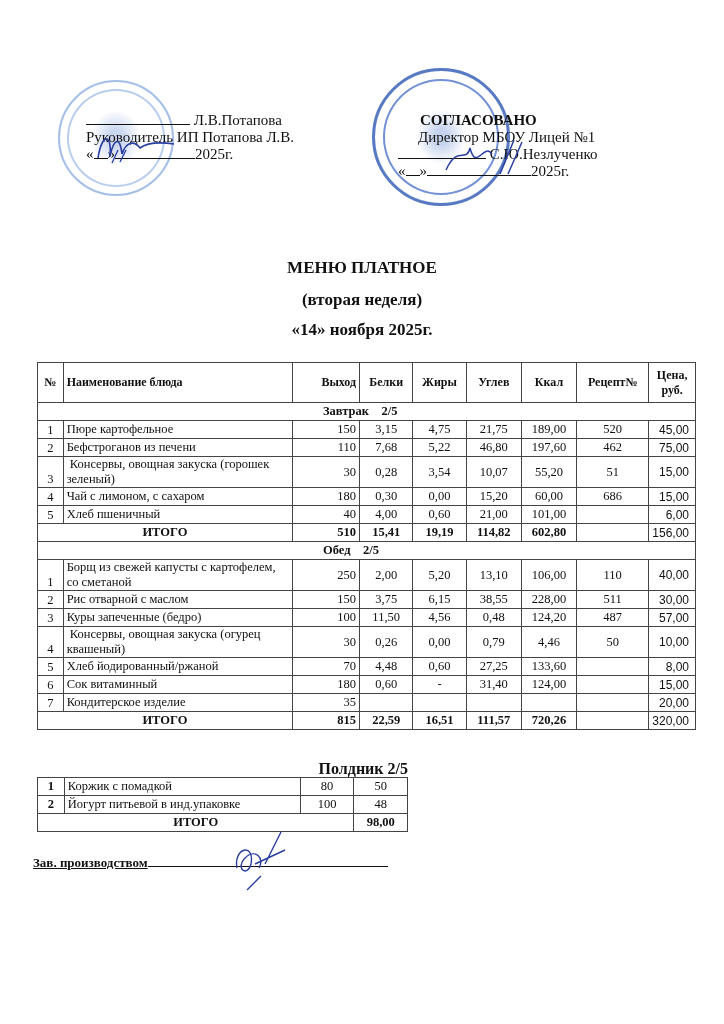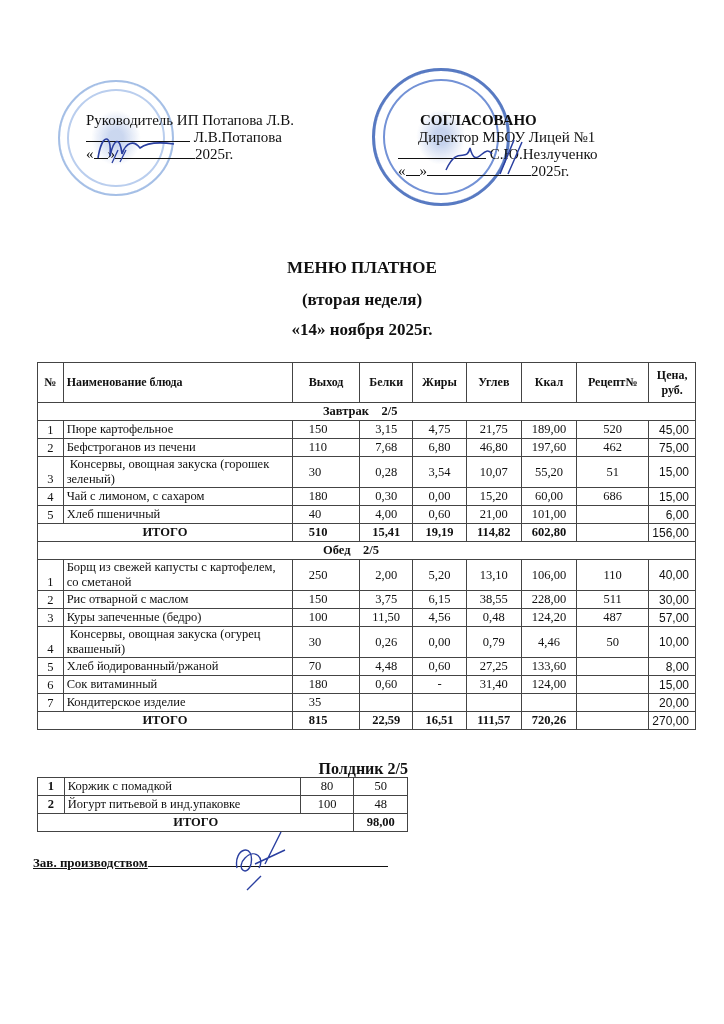--- a/index.html
+++ b/index.html
@@ -27,21 +27,21 @@
   .h2 { top: 290px; }
   .h3 { top: 320px; }
 
   table { border-collapse: collapse; position: absolute; font-size: 12.5px; }
   td, th { border: 1px solid #444; padding: 0 3px; }
   #main-table { left: 37px; top: 362px; width: 659px; }
   #main-table th { font-weight: bold; height: 39px; font-size: 12px; }
   #main-table td { height: 17px; }
   .c-num { width: 19px; text-align: center; }
   .c-name { width: 230px; text-align: left; }
-  .c-out { width: 48px; text-align: left; padding-left: 16px; }
+  .c-out { width: 48px; text-align: right; padding-left: 16px; }
   .c-p { width: 47px; text-align: center; }
   .c-f { width: 47px; text-align: center; }
   .c-c { width: 49px; text-align: center; }
   .c-k { width: 49px; text-align: center; }
   .c-r { width: 66px; text-align: center; }
   .c-price { text-align: right; font-family: "Liberation Sans", sans-serif; font-size: 12px; padding-right: 6px; }
   .th-center { text-align: center; }
   .section td { font-weight: bold; height: 17px; text-align: left; padding-left: 285px; }
   .total td { font-weight: bold; }
   .total .label { text-align: center; }
@@ -63,25 +63,25 @@
 <body>
 
 <div class="stamp stamp-left">
     <div class="stamp-inner"></div>
   </div>
 <div class="stamp stamp-right">
     <div class="stamp-inner"></div>
   </div>
 
 <div class="approve approve-left">
-  <div class="line-row">Руководитель ИП Потапова Л.В.</div>
   <div class="line-row">
     <span class="uline" style="width:104px"></span>
     <span>Л.В.Потапова</span>
   </div>
+  <div class="line-row">Руководитель ИП Потапова Л.В.</div>
   <div class="line-row">
     <span>«</span><span class="uline" style="width:14px"></span><span>»</span><span class="uline" style="width:80px"></span><span>2025г.</span>
   </div>
 </div>
 <svg class="sig" style="left:90px;top:128px" width="90" height="40">
   <path d="M8 30 C12 5, 22 5, 20 28 C24 10, 30 8, 32 26 C36 14, 44 12, 50 20 C58 14, 70 14, 84 16" stroke="#2a3fa0" stroke-width="1.6" fill="none"></path>
   <path d="M22 35 L28 22 M30 34 L36 22" stroke="#2a3fa0" stroke-width="1.3" fill="none"></path>
 </svg>
 
 <div class="approve approve-right">
@@ -130,21 +130,21 @@
         <td class="c-c">21,75</td>
         <td class="c-k">189,00</td>
         <td class="c-r">520</td>
         <td class="c-price">45,00</td>
       </tr>
       <tr>
         <td class="c-num num-bottom">2</td>
         <td class="c-name" style="white-space: pre-wrap;">Бефстроганов из печени</td>
         <td class="c-out">110</td>
         <td class="c-p">7,68</td>
-        <td class="c-f">6,80</td>
+        <td class="c-f">5,22</td>
         <td class="c-c">46,80</td>
         <td class="c-k">197,60</td>
         <td class="c-r">462</td>
         <td class="c-price">75,00</td>
       </tr>
       <tr class="tall">
         <td class="c-num num-bottom">3</td>
         <td class="c-name" style="white-space: pre-wrap;"> Консервы, овощная закуска (горошек зеленый)</td>
         <td class="c-out">30</td>
         <td class="c-p">0,28</td>
@@ -267,21 +267,21 @@
         <td class="c-price">20,00</td>
       </tr>
       <tr class="total">
         <td colspan="2" class="label">ИТОГО</td>
         <td class="c-out">815</td>
         <td class="c-p">22,59</td>
         <td class="c-f">16,51</td>
         <td class="c-c">111,57</td>
         <td class="c-k">720,26</td>
         <td class="c-r"></td>
-        <td class="c-price" style="font-weight: normal;">270,00</td>
+        <td class="c-price" style="font-weight: normal;">320,00</td>
       </tr>
     </tbody>
 </table>
 
 <div class="snack-title">Полдник 2/5</div>
 <table id="snack-table">
   <tbody id="snack-body">
       <tr>
         <td class="s-num">1</td>
         <td class="s-name">Коржик с помадкой</td>

